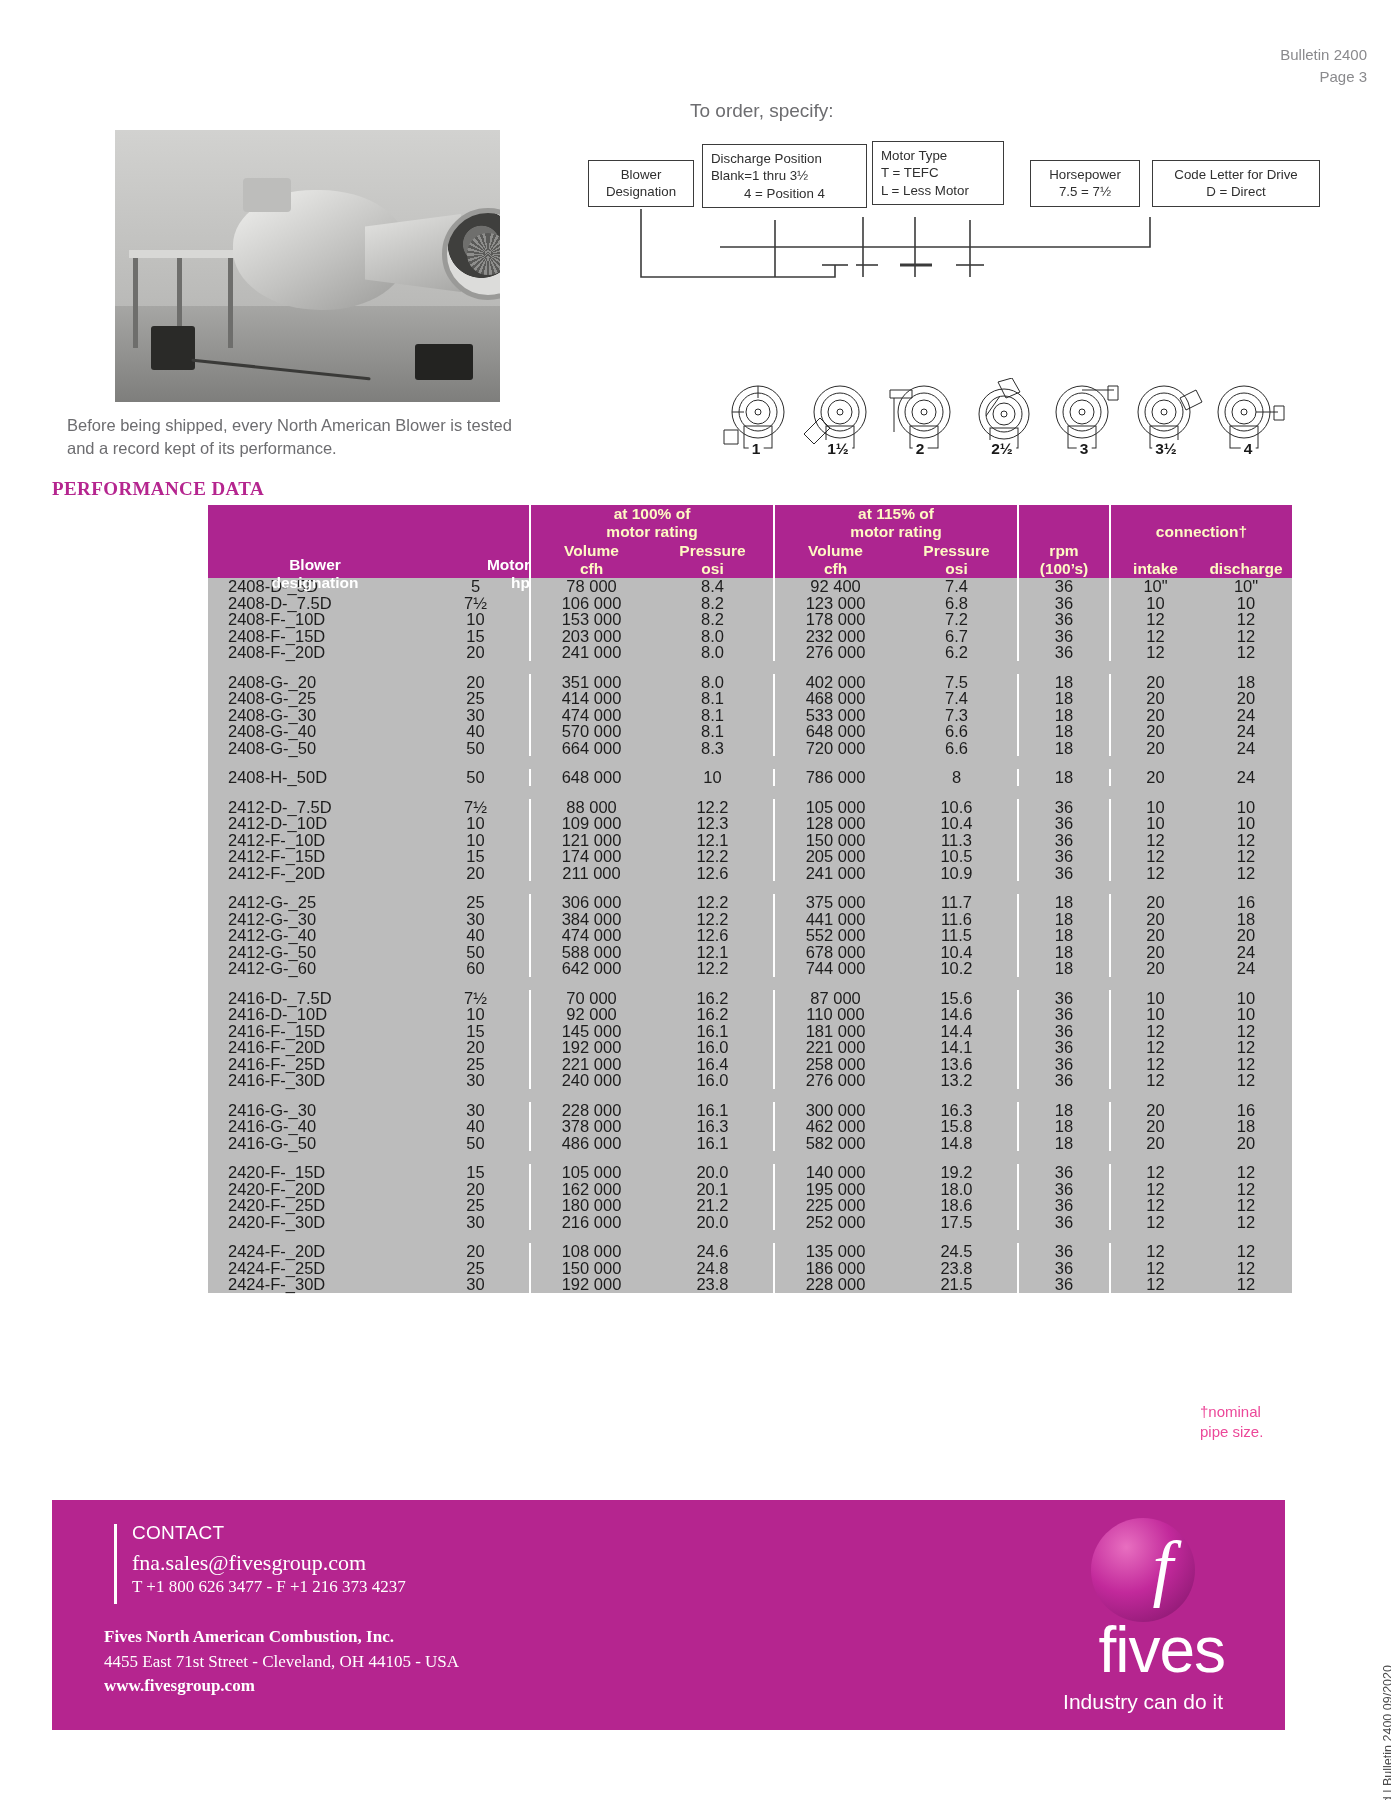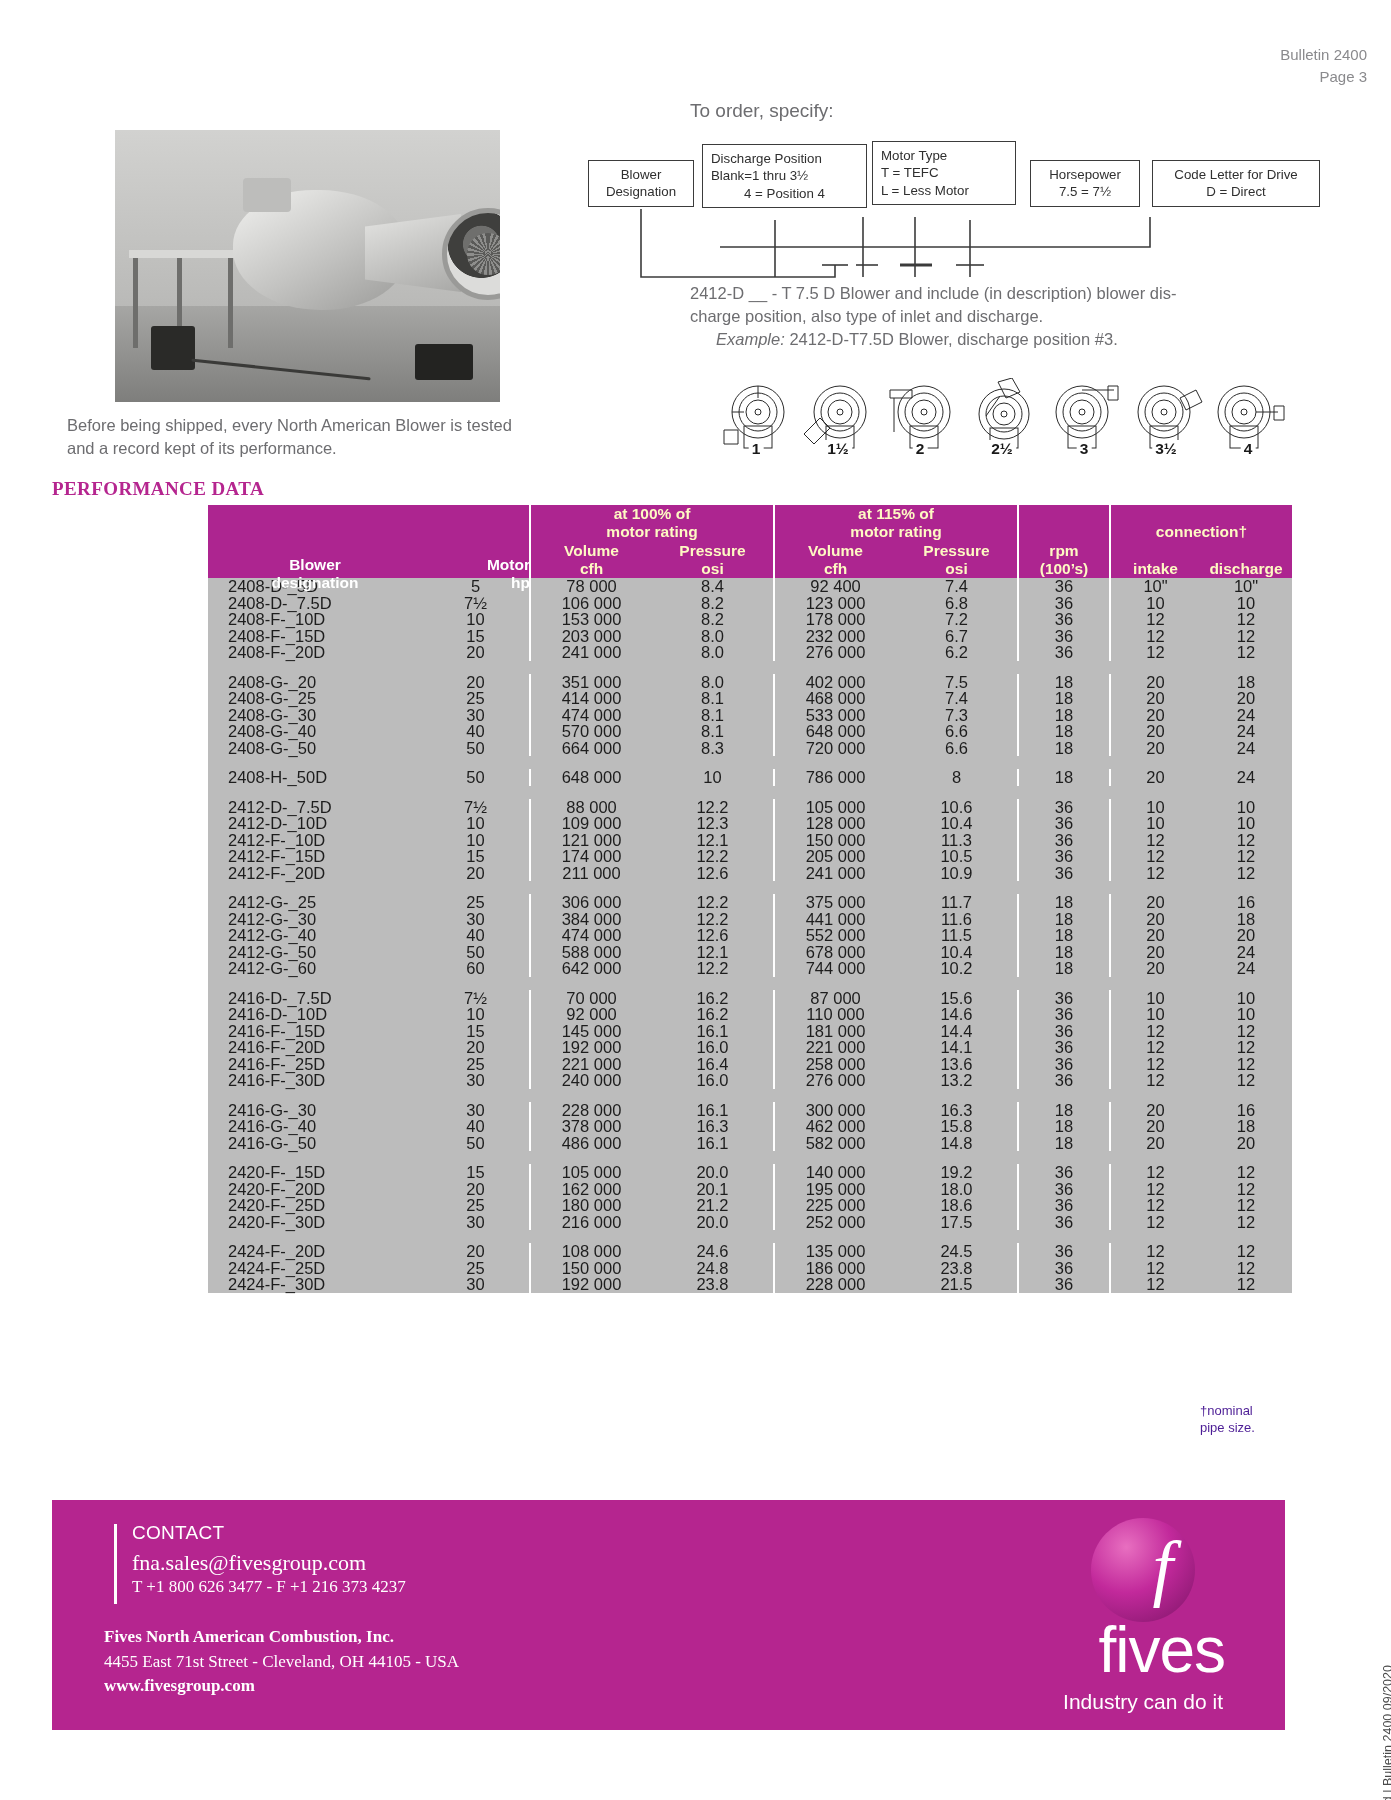--- a/index.html
+++ b/index.html
@@ -104,21 +104,21 @@
   tbody td {
     font-size:16.5px; line-height:1.0; padding:2.4px 0; text-align:center;
     font-family:"Liberation Sans", sans-serif;
   }
   tbody td.desig { text-align:left; padding-left:20px; }
   tbody tr.spacer td { height:13px; padding:0; font-size:0; line-height:0; }
   tbody td.vs { border-left:2px solid #ffffff; }
 
   .footnote {
     position:absolute; left:1200px; top:1402px;
-    font-size:13px; line-height:1.32; color:#4c1d95; width:120px;
+    font-size:15px; line-height:1.32; color:#ec4899; width:120px;
   }
 
   
   .side-copy {
     position:absolute; right:10px; top:1285px;
     transform-origin:right top; transform:rotate(-90deg) translate(-100%,0);
     white-space:nowrap; font-size:12.5px; color:#4a4a4a;
   }
 
   
@@ -194,21 +194,21 @@
     <div>Blower</div>
     <div>Designation</div>
   </div>
 
   <div class="ord-box left-align" style="left:702px; top:144px; width:165px;">
     <div>Discharge Position</div>
     <div>Blank=1 thru 3½</div>
     <div style="text-align:center">4 = Position 4</div>
   </div>
 
-  <div class="ord-box left-align" style="left:872px; top:141px; width:144px;">
+  <div class="ord-box left-align" style="left:872px; top:141px; width:132px;">
     <div>Motor Type</div>
     <div>T  =  TEFC</div>
     <div>L  =  Less Motor</div>
   </div>
 
   <div class="ord-box" style="left:1030px; top:160px; width:110px;">
     <div>Horsepower</div>
     <div>7.5 = 7½</div>
   </div>
 
@@ -227,28 +227,20 @@
         <path d="M410 35 L410 92"></path>
         <path d="M590 32 L590 62 L160 62"></path>
         <path d="M262 80 L288 80"></path>
         <path d="M296 80 L318 80"></path>
         <path d="M340 80 L372 80" stroke-width="3"></path>
         <path d="M396 80 L424 80"></path>
       </g>
     </svg>
   </div>
 
-  <div class="order-example">
-    <div>2412-D __ - T 7.5 D Blower and include (in description) blower dis-</div>
-    <div>charge position, also type of inlet and discharge.</div>
-    <div class="ex-line2">
-      <em>Example:</em>
-      <span>2412-D-T7.5D Blower, discharge position #3.</span>
-    </div>
-  </div>
 
   <div class="disc-row">
     <div class="disc-fig">
       <svg width="76" height="76" viewBox="0 0 76 76">
         <g stroke="#2a2a2a" fill="none" stroke-width="1">
           <circle cx="40" cy="34" r="26"></circle>
             <circle cx="40" cy="34" r="19"></circle>
           <circle cx="40" cy="34" r="12"></circle>
             <circle cx="40" cy="34" r="3"></circle>
           <rect x="26" y="48" width="28" height="22"></rect>

